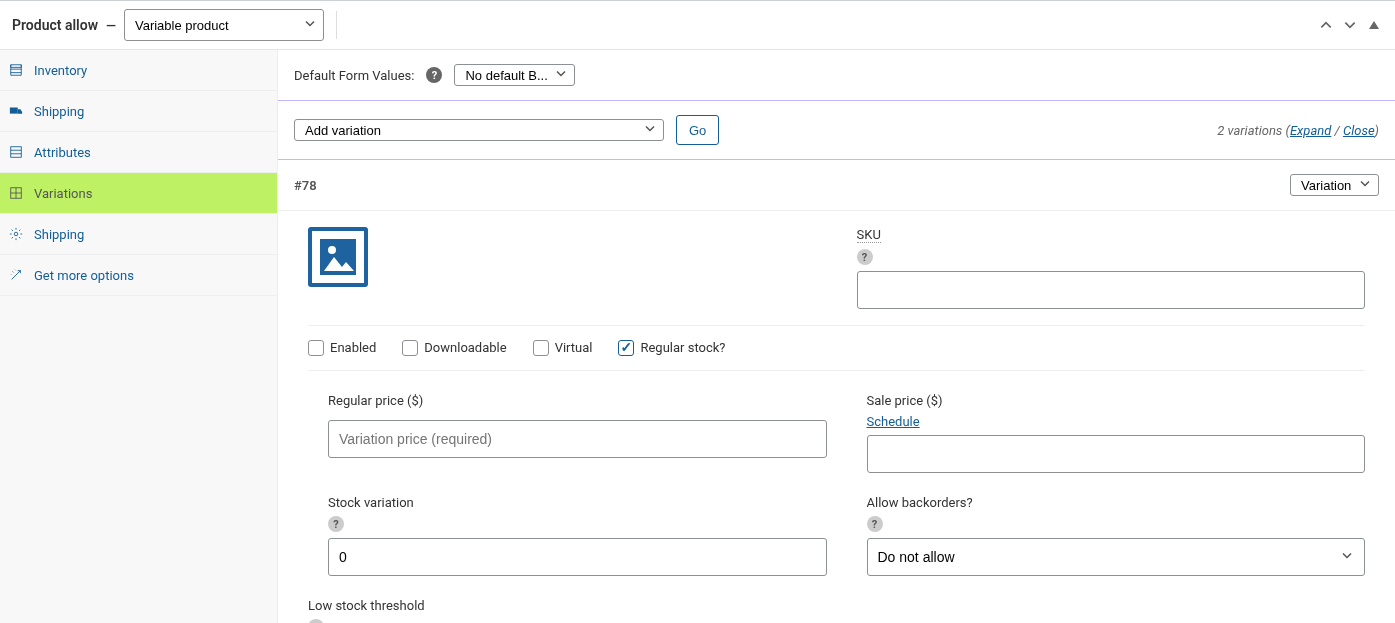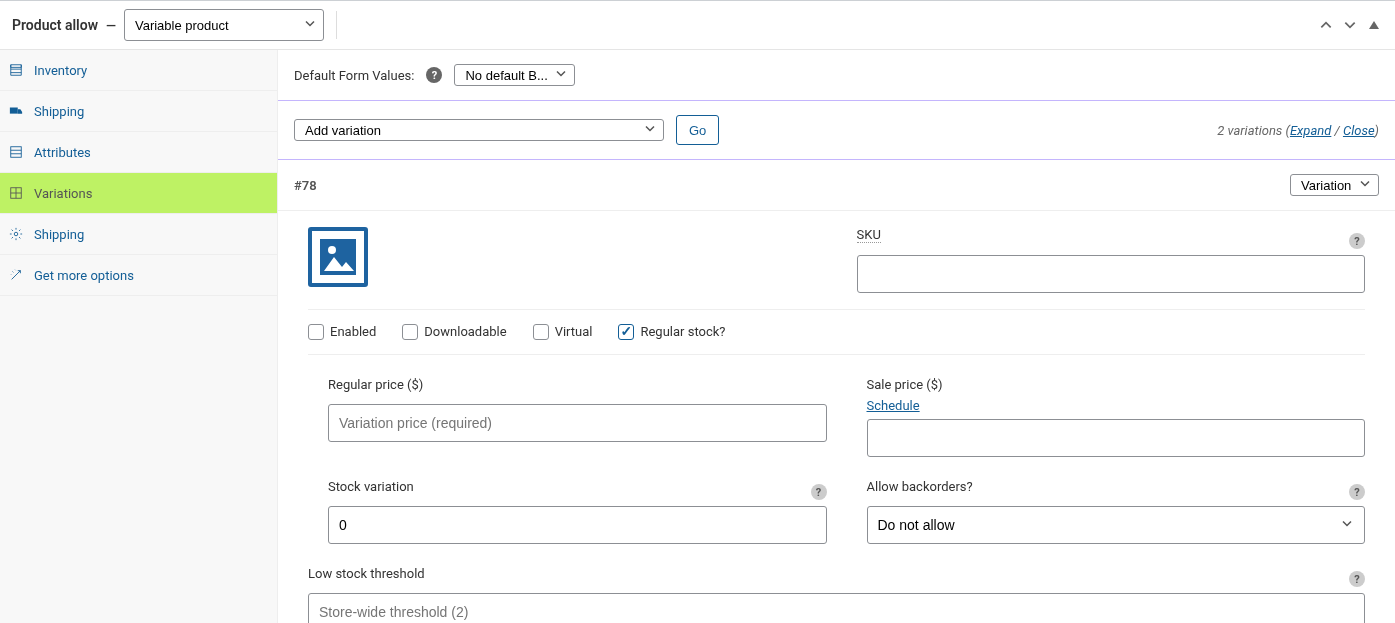--- a/index.html
+++ b/index.html
@@ -32,21 +32,21 @@
 .meta { color: #666; font-style: italic; }
 .meta a { color: #135e96; text-decoration: none; }
 .varhead { display: flex; align-items: center; gap: 8px; padding: 14px 16px; justify-content: space-between; }
 .vid { font-weight: 600; color: #555; }
 .var-body { padding: 16px 30px 30px 30px; }
 .row2 { display: flex; gap: 40px; }
 .placeholder-img { width: 60px; height: 60px; border: 4px solid #1e63a0; border-radius: 3px; display: flex; align-items: center; justify-content: center; background: #fff; cursor: pointer; }
 .sku-wrap { flex: 1; }
 .field-label { font-size: 13px; color: #333; margin-bottom: 6px; display: block; }
 .field-label.dotted { border-bottom: 1px dotted #999; display: inline; }
-.field-label-row { display: flex; justify-content: space-between; align-items: flex-end; margin-bottom: 6px; }
+.field-label-row { display: flex; justify-content: space-between; align-items: flex-start; margin-bottom: 6px; flex-direction: column; }
 input[type=text], input[type=number], .full-input { width: 100%; height: 38px; border: 1px solid #8c8f94; border-radius: 3px; padding: 0 10px; font-size: 14px; background: #fff; }
 .full-select { width: 100%; height: 38px; border: 1px solid #8c8f94; border-radius: 3px; padding: 0 30px 0 10px; font-size: 14px; background: #fff; appearance: none; }
 .checks { display: flex; gap: 26px; padding: 14px 0; border-top: 1px solid #eee; border-bottom: 1px solid #eee; margin-top: 16px; }
 .check { display: flex; align-items: flex-start; gap: 6px; }
 .check input { width: 16px; height: 16px; border: 1px solid #8c8f94; border-radius: 3px; appearance: none; background: #fff; cursor: pointer; position: relative; }
 .check input:checked { background: #fff; border: 1px solid #135e96; }
 .check input:checked::after { content: "✓"; position: absolute; left: 1px; top: -2px; color: #135e96; font-weight: 700; font-size: 14px; }
 .fields-grid { display: flex; gap: 40px; margin-top: 22px; margin-left: 20px; }
 .field-block { flex: 1; }
 a.link { color: #135e96; text-decoration: underline; }

